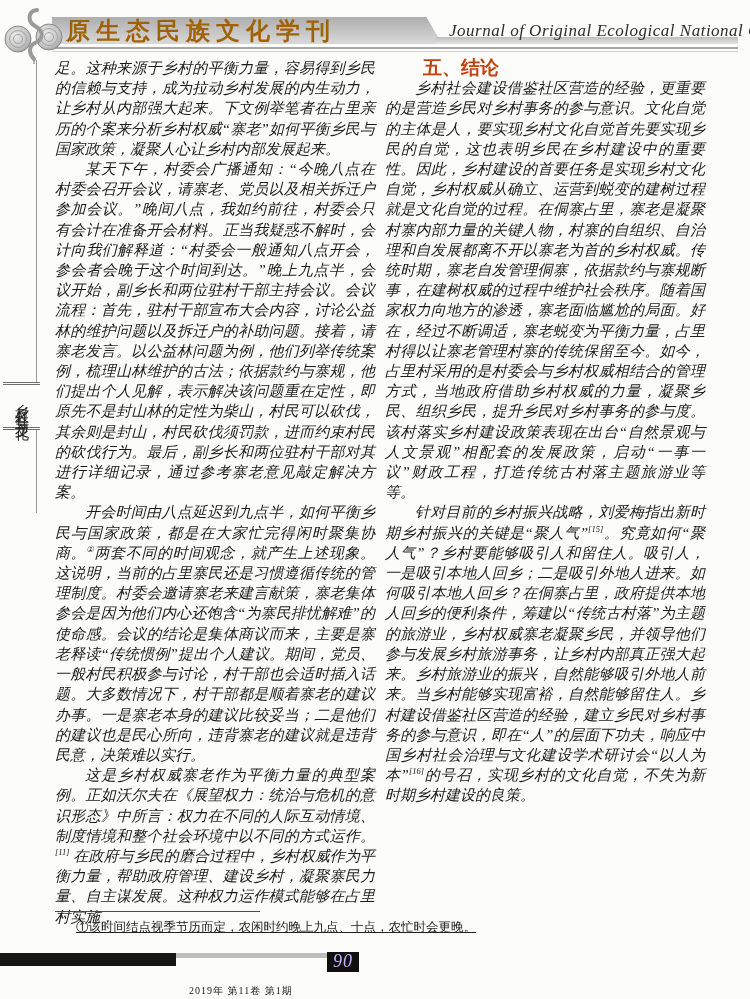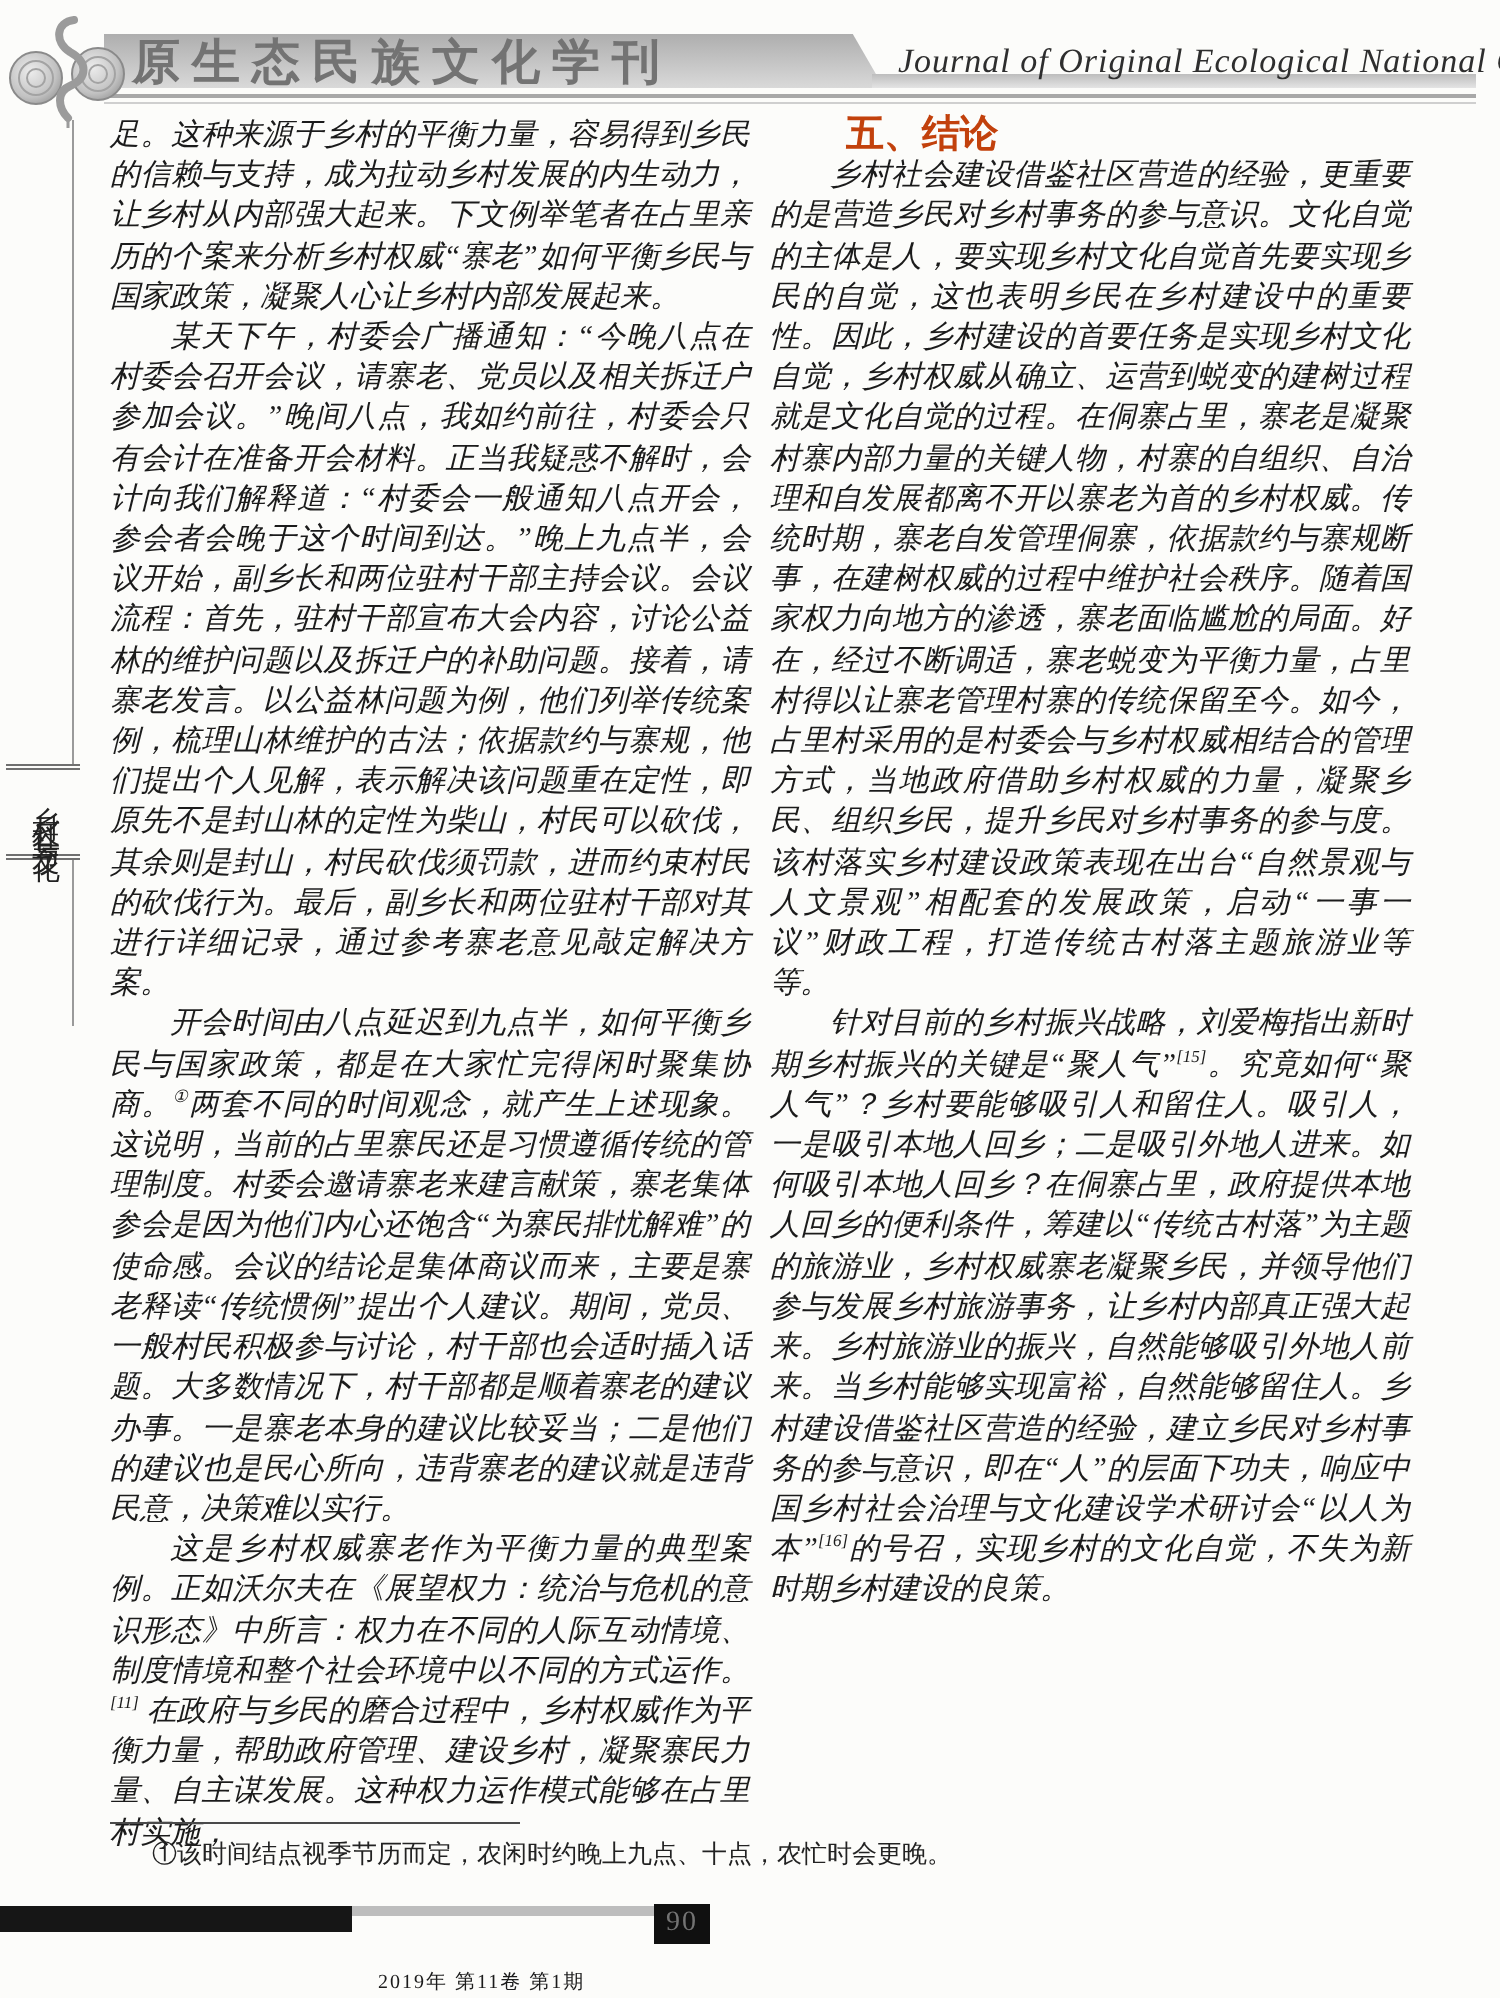--- a/index.html
+++ b/index.html
@@ -18,21 +18,21 @@
   }
   .band-ribbon {
     position:absolute; left:436px; top:37px; width:302px; height:7px;
     background:linear-gradient(180deg,#bdbdbd,#e4e4e4);
   }
   .h-rule1 { position:absolute; left:52px; top:47px; width:686px; height:2px; background:#a8a8a8; }
   .h-rule2 { position:absolute; left:52px; top:51px; width:686px; height:1px; background:#cfcfcf; }
   .title-zh {
     position:absolute; left:66px; top:15px; margin:0;
     font-family:"Liberation Sans","DejaVu Sans",sans-serif;
-    font-size:24px; font-weight:bold; letter-spacing:6px; color:#737373; white-space:nowrap;text-align:right;
+    font-size:24px; font-weight:bold; letter-spacing:6px; color:#a16207; white-space:nowrap;text-align:right;
   }
   .title-en {
     position:absolute; left:449px; top:21px;
     font-family:"Liberation Serif","DejaVu Serif",serif;
     font-style:italic; font-size:17px; letter-spacing:0.5px; color:#2e2e2e; white-space:nowrap;
   }
 
   
   .side-line { position:absolute; left:36px; top:60px; width:1px; height:453px; background:#9a9a9a; }
   .side-label {
@@ -53,29 +53,29 @@
   .col p { margin:0; font-size:15px; line-height:20.2px; text-align:justify;font-style:italic; }
   .col p.indent { text-indent:2em; }
   .conclusion {
     margin:0; font-size:19px; line-height:20.2px; font-weight:bold;
     text-indent:2em; color:#c2410c;
   }
   .sup { font-size:8.5px; vertical-align:super; line-height:0; }
 
   
   .footnote-rule { position:absolute; left:55px; top:911px; width:205px; height:0; border-top:1px solid #4a4a4a; }
-  .footnote { position:absolute; left:55px; top:919px; width:645px; margin:0; font-size:12.5px; line-height:17px; color:#222; padding-left:21px; }
+  .footnote { position:absolute; left:55px; top:919px; width:645px; margin:0; font-size:12.5px; line-height:17px; color:#222; padding-left:21px;text-decoration:underline; }
 
   
   .footer-black { position:absolute; left:0; top:953px; width:176px; height:13px; background:#161616; }
   .footer-gray  { position:absolute; left:176px; top:953px; width:158px; height:5px; background:#bdbdbd; }
   .footer-issue { position:absolute; left:189px; top:984px; font-size:10px; letter-spacing:1px; color:#1b1b1b; white-space:nowrap; }
   .footer-page  {
-    position:absolute; left:327px; top:952px; background:#101010; color:#737373;
-    font-size:14px; line-height:17px; padding:1px 6px 2px 6px; letter-spacing:1px;
+    position:absolute; left:327px; top:952px; background:#101010; color:#c4b5fd;
+    font-size:18px; line-height:17px; padding:1px 6px 2px 6px; letter-spacing:1px;font-style:italic;
   }
 </style>
 </head>
 <body>
 
 <div class="page">
 
   <div class="band"></div>
   <div class="band-ribbon"></div>
   <div class="h-rule1"></div>

